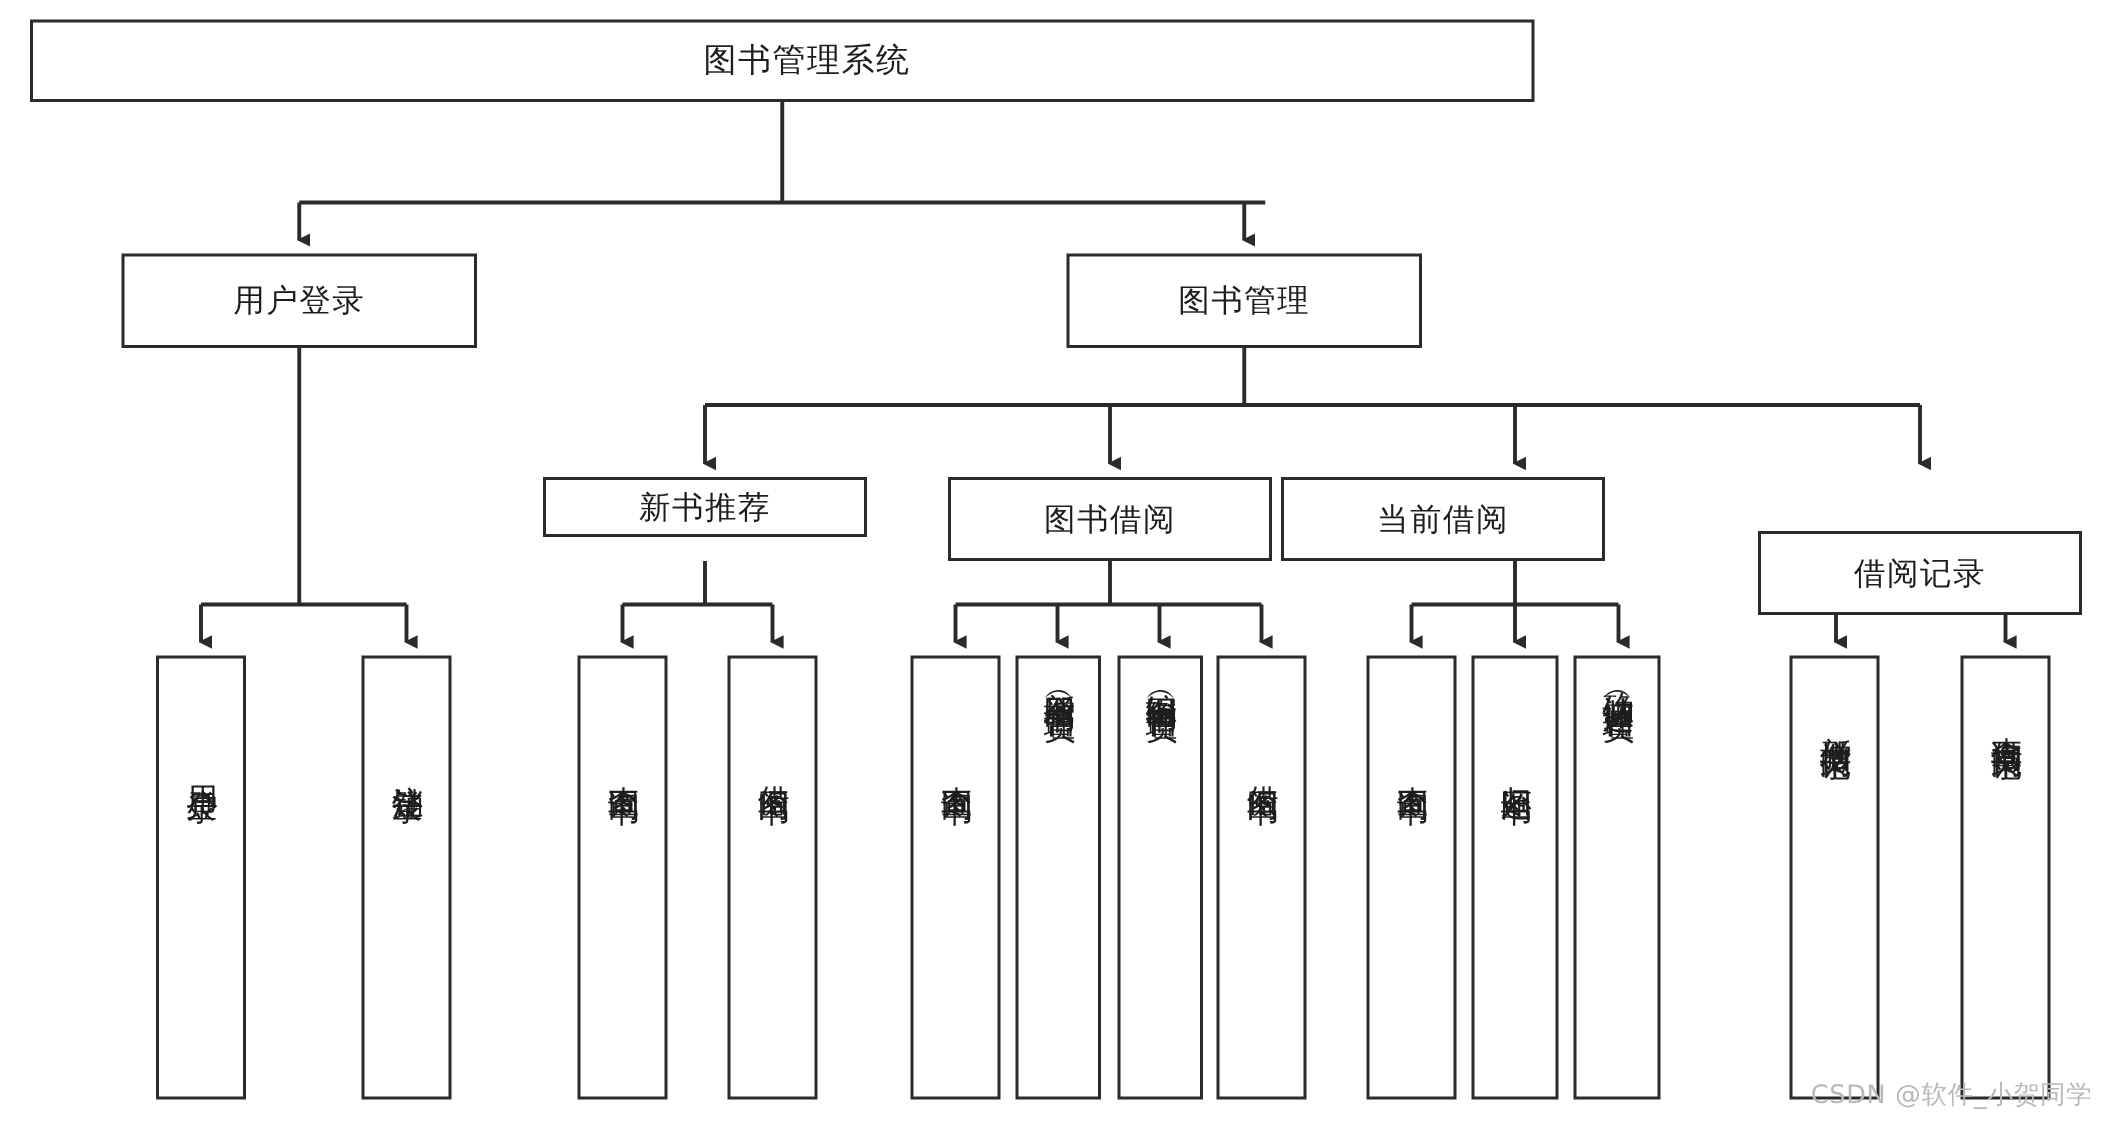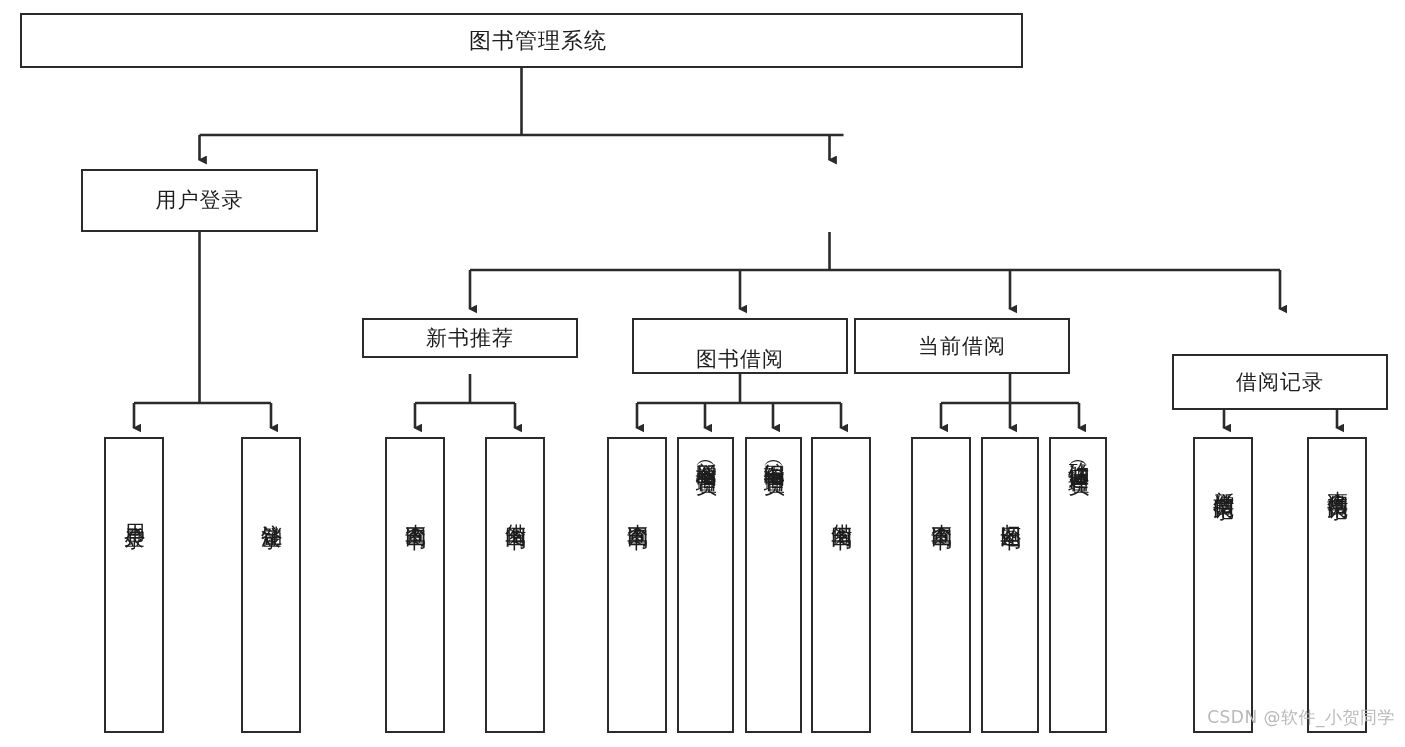--- a/index.html
+++ b/index.html
@@ -55,21 +55,21 @@
     text-orientation: upright;
     font-size: 21px;
     line-height: 1.12;
     letter-spacing: 2px;
     white-space: nowrap;
     text-align: center;
   }
   .watermark {
     position: absolute;
     right: 10px;
-    bottom: 18px;
+    bottom: 6px;
     font-size: 17px;
     color: #b9b9b9;
     letter-spacing: 0.5px;
     z-index: 5;
     white-space: nowrap;
   }
 </style>
 </head>
 <body>
 
@@ -125,25 +125,28 @@
     </g>
   </svg>
 
   <div class="node node-root" style="left:20px; top:13px; width:1003px; height:55px;padding-left:33px;">
     <span class="label">图书管理系统</span>
   </div>
 
   <div class="node node-l1" style="left:81px; top:169px; width:237px; height:63px;">
     <span class="label">用户登录</span>
   </div>
+  <div class="node node-l1" style="left:711px; top:169px; width:237px; height:63px;">
+    <span class="label">图书管理</span>
+  </div>
 
   <div class="node node-l2" style="left:362px; top:318px; width:216px; height:40px;">
     <span class="label">新书推荐</span>
   </div>
-  <div class="node node-l2" style="left:632px; top:318px; width:216px; height:56px;align-items:flex-end;">
+  <div class="node node-l2" style="left:632px; top:318px; width:216px; height:56px;">
     <span class="label">图书借阅</span>
   </div>
   <div class="node node-l2" style="left:854px; top:318px; width:216px; height:56px;">
     <span class="label">当前借阅</span>
   </div>
   <div class="node node-l2" style="left:1172px; top:318px; width:216px; height:56px;margin-top:36px;">
     <span class="label">借阅记录</span>
   </div>
 
   <div class="node node-leaf" style="left:104px; top:437px; width:60px; height:296px;">

